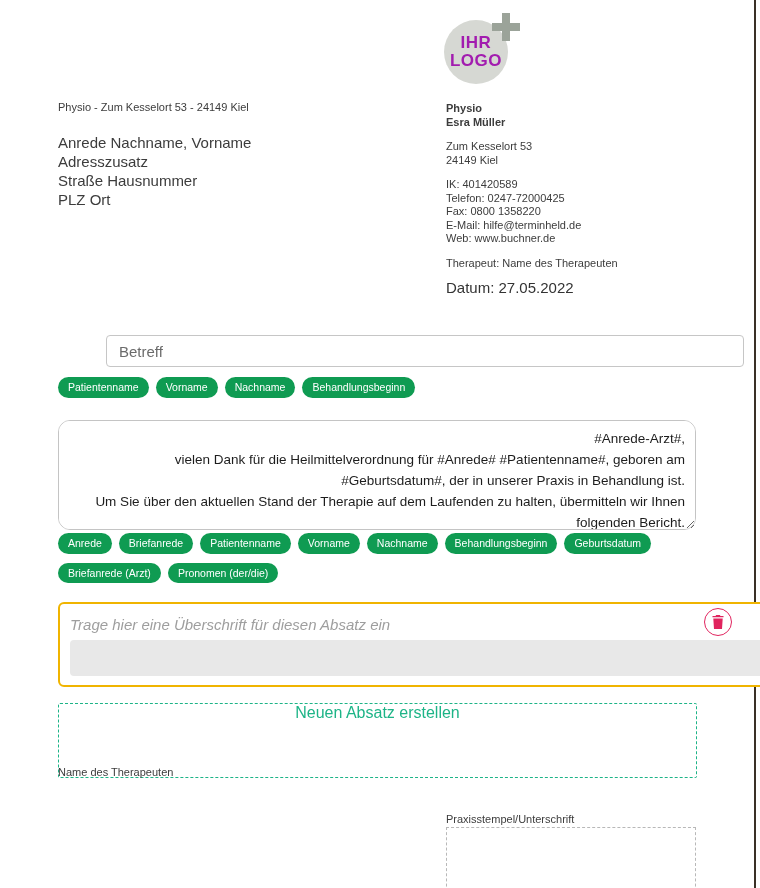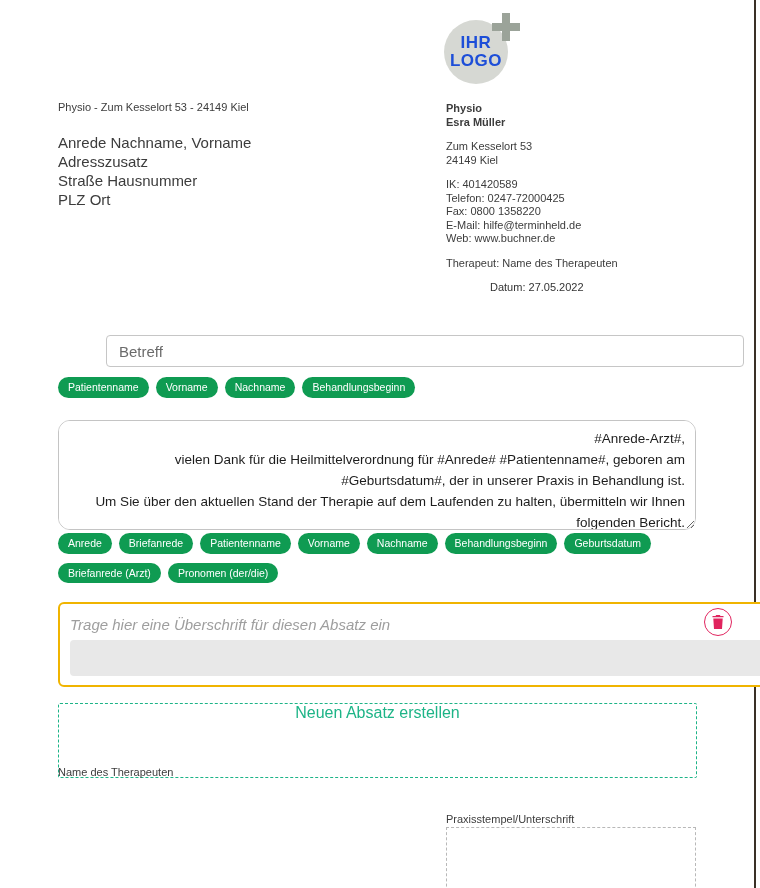--- a/index.html
+++ b/index.html
@@ -16,36 +16,36 @@
     position:absolute; top:0; bottom:0; right:4px; width:2px;
     background:#3a3026;
   }
 
   
   .logo-wrap { position:absolute; left:444px; top:13px; width:80px; height:75px; cursor:pointer; }
   .logo-circle {
     position:absolute; left:0; top:7px; width:64px; height:64px;
     border-radius:50%; background:#d6d8d3;
     display:flex; flex-direction:column; align-items:center; justify-content:center;
-    color:#1d4ed8; font-weight:bold; font-size:17px; line-height:18px; letter-spacing:0.5px;
+    color:#a21caf; font-weight:bold; font-size:17px; line-height:18px; letter-spacing:0.5px;
   }
   .plus-icon { position:absolute; left:48px; top:0; width:28px; height:28px; }
   .plus-icon:before, .plus-icon:after {
     content:""; position:absolute; background:#9ba399;
   }
   .plus-icon:before { left:10px; top:0; width:8px; height:28px; }
   .plus-icon:after  { left:0; top:10px; width:28px; height:8px; }
 
   .sender-line { position:absolute; left:58px; top:101px; font-size:11px; color:#3c3c3c; }
   .recipient { position:absolute; left:58px; top:133px; font-size:15px; line-height:19px; color:#3c3c3c; }
 
   .practice { position:absolute; left:446px; top:102px; font-size:11px; line-height:13.5px; color:#3c3c3c; }
   .practice .grp { margin-bottom:11px; }
   .practice .bold { font-weight:bold; }
-  .practice .date { font-size:11px; color:#333; margin-top:4px;margin-left:44px; }
+  .practice .date { font-size:15px; color:#333; margin-top:4px; }
 
   
   .subject-input {
     position:absolute; left:58px; top:335px; width:638px; height:32px;
     border:1px solid #c6c6c6; border-radius:4px; padding:0 12px;
     font-family:"Liberation Sans", sans-serif; font-size:15px; color:#333; outline:none;margin-left:48px;
   }
   .subject-input::placeholder { color:#6b6b6b; font-weight:500; opacity:1; }
 
   .tags { position:absolute; left:58px; display:flex; flex-wrap:wrap; gap:9px 7px; width:640px; }

